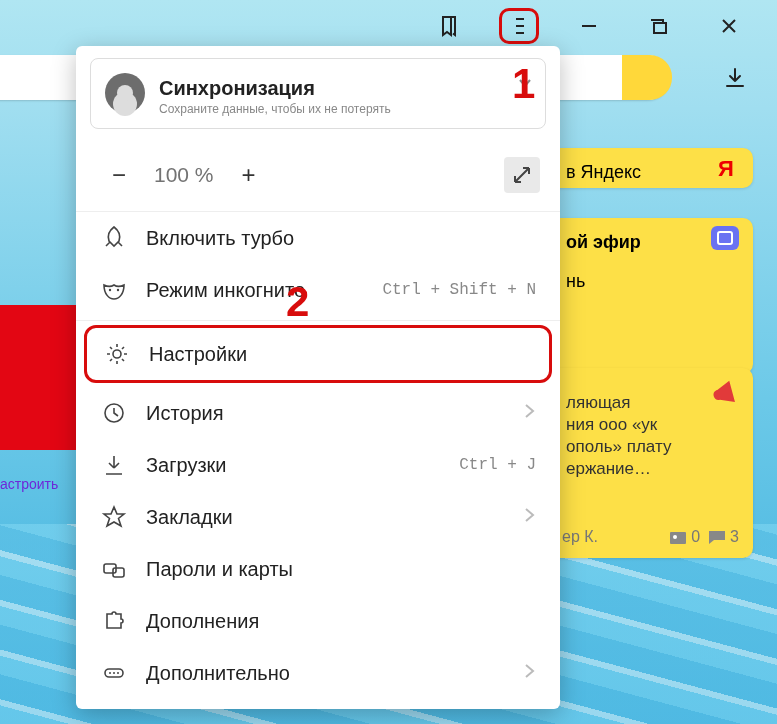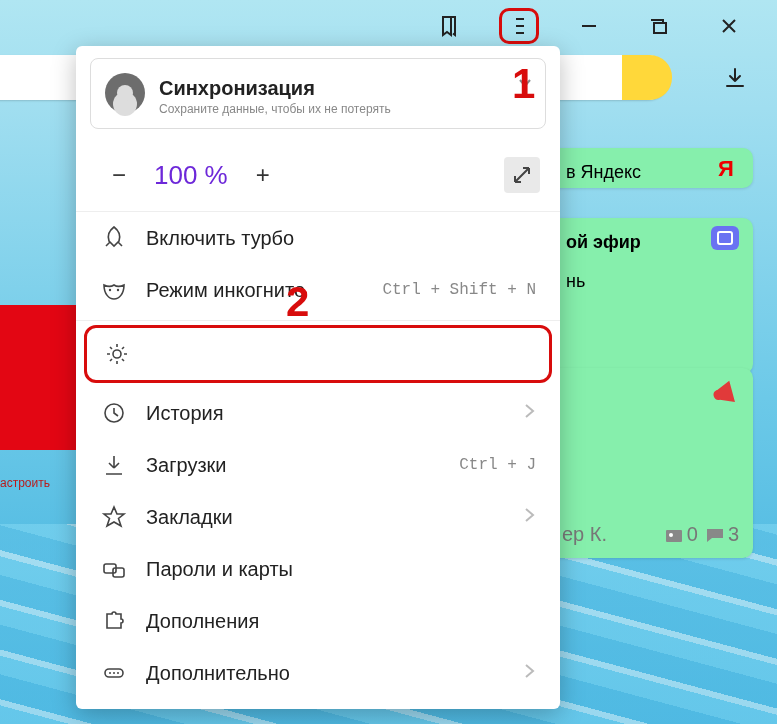--- a/index.html
+++ b/index.html
@@ -33,36 +33,36 @@
     position:absolute; top:55px; left:-10px; width: 680px; height:45px;
     background:#fff; border-radius: 0 22px 22px 0;
     box-shadow: 0 1px 2px rgba(0,0,0,.15);
   }
   .searchpill::after{
     content:""; position:absolute; right:-2px; top:0; width:50px; height:45px;
     background:#ffd83a; border-radius:0 22px 22px 0;
   }
   .dl-icon{ position:absolute; top:66px; right:30px; color:#222;}
   
-  .card { position:absolute; background:#86efac; border-radius:10px; padding:14px 18px;
+  .card { position:absolute; background:#fde047; border-radius:10px; padding:14px 18px;
     box-shadow:0 1px 3px rgba(0,0,0,.12);}
   .card1{ top:148px; left:548px; width:205px; height:40px; font-size:18px;}
   .card2{ top:218px; left:548px; width:205px; height:156px; font-size:18px;}
   .card3{ top:368px; left:548px; width:205px; height:190px; font-size:17px;}
   .ya-logo{ position:absolute; right:14px; top:8px; width:26px;height:26px;
     display:flex;align-items:center;justify-content:center;color:#e00;font-weight:bold;font-size:22px;}
   .live-ic{position:absolute; right:14px; top:8px; width:28px;height:24px;background:#6a72f2;border-radius:6px;}
   .live-ic::after{content:"";position:absolute;top:5px;left:6px;right:6px;bottom:5px;border:2px solid #fff;border-radius:3px;}
   .horn{position:absolute; right:12px; top:12px; color:#e13a3a; transform:rotate(-15deg);}
-  .card3 .meta{ position:absolute; bottom:12px; left:14px; right:14px; color:#777; font-size:20px;
+  .card3 .meta{ position:absolute; bottom:12px; left:14px; right:14px; color:#777; font-size:16px;
     display:flex; justify-content:space-between; align-items:flex-start;}
   .meta-right{display:flex; gap:8px; align-items:center;}
   .meta-ic{display:inline-flex;align-items:center;gap:4px;}
   .redblock{ position:absolute; top:305px; left:0; width:80px; height:145px; background:#e30613;}
-  .astro{ position:absolute; top:476px; left:0; color:#b91c1c; font-size:12px;}
+  .astro{ position:absolute; top:476px; left:0; color:#6d28d9; font-size:14px;}
   
   .menu {
     position:absolute; top:46px; left:76px; width:484px;
     background:#fff; border-radius:6px;
     box-shadow:0 6px 24px rgba(0,0,0,.25);
     padding-bottom: 10px;
   }
   .syncbox{
     margin:12px 14px; border:1px solid #ddd; border-radius:8px;
     padding:10px 36px 12px 68px; position:relative;
@@ -70,21 +70,21 @@
   .avatar{ position:absolute; left:14px; top:14px; width:40px; height:40px; border-radius:50%;
     background:#6d6d6d; display:flex;align-items:center;justify-content:center;}
   .avatar::after{content:"";width:16px;height:16px;border-radius:50%;background:#ddd;box-shadow:0 11px 0 4px #ddd;}
   .sync-title{ font-weight:bold; font-size:20px; color:#222;margin-top:8px;}
   .sync-sub{ color:#888; font-size:12px; margin-top:2px;}
   .chev{ position:absolute; right:12px; top:16px; color:#888;}
   .zoomrow{ display:flex; align-items:center; gap:22px; padding:16px 20px 18px 30px;
     border-bottom:1px solid #eee;}
   .zoombtn{ width:26px;height:26px; display:flex;align-items:center;justify-content:center;
     font-size:24px; color:#333;}
-  .zoomval{ font-size:26px; color:#6d28d9;}
+  .zoomval{ font-size:21px; color:#737373;}
   .spacer{flex:1;}
   .fsbtn{ width:36px;height:36px;background:#e9e9e9;border-radius:4px;
     display:flex;align-items:center;justify-content:center;}
   .mrow{ display:flex; align-items:center; gap:18px; padding:12px 24px;
     font-size:20px; color:#222; position:relative;}
   .mrow .rico{ width:28px;height:28px; display:flex;align-items:center;justify-content:center;color:#444;}
   .mrow .shortcut{ margin-left:auto; color:#888; font-size:16px;font-family:Liberation Mono, monospace;}
   .mrow .arrow{ color:#bbb; margin-left:auto;}
   .sep{ height:1px; background:#eee; margin:4px 0;}
   .settings-hl{ border:3px solid #d80c0c; border-radius:12px; margin:4px 8px; padding:12px 16px;}
@@ -144,20 +144,26 @@
   <div style="font-weight:bold">ой эфир</div>
   <div style="margin-top:18px">нь</div>
   <span class="live-ic"></span>
 </div>
 <div class="card card3">
   <span class="horn">
     <svg width="30" height="26">
         <path d="M3 13c0-3 2-5 5-5l14-6v22L8 18c-3 0-5-2-5-5z" fill="#e13a3a"></path>
       </svg>
   </span>
+  <div style="margin-top:10px;color:#333;line-height:1.3">
+    <div>ляющая</div>
+    <div>ния ооо «ук</div>
+    <div>ополь» плату</div>
+    <div>ержание…</div>
+  </div>
   <div class="meta">
     <span>ер К.</span>
     <span class="meta-right">
       <span class="meta-ic">
         <svg width="18" height="16">
             <rect x="1" y="3" width="16" height="12" rx="1" fill="#888"></rect>
             <circle cx="6" cy="8" r="2" fill="#fff"></circle>
           </svg>
         <span>0</span>
       </span>
@@ -219,20 +225,21 @@
         <span class="shortcut">Ctrl + Shift + N</span>
       </div>
       <div class="sep"></div>
       <div class="mrow settings-hl">
         <span class="rico">
           <svg width="26" height="26">
             <circle cx="13" cy="13" r="4" stroke="#444" stroke-width="1.6" fill="none"></circle>
             <path d="M13 3v3M13 20v3M3 13h3M20 13h3M6 6l2 2M18 18l2 2M20 6l-2 2M6 20l2-2" stroke="#444" stroke-width="1.6"></path>
           </svg>
         </span>
+        <span>Настройки</span>
       </div>
       <div class="mrow">
         <span class="rico">
           <svg width="26" height="26">
             <circle cx="13" cy="13" r="9" stroke="#444" stroke-width="1.6" fill="none"></circle>
             <path d="M13 8v5l4 3" stroke="#444" stroke-width="1.6" fill="none"></path>
           </svg>
         </span>
         <span>История</span>
         <span class="arrow"><svg width="14" height="18">

